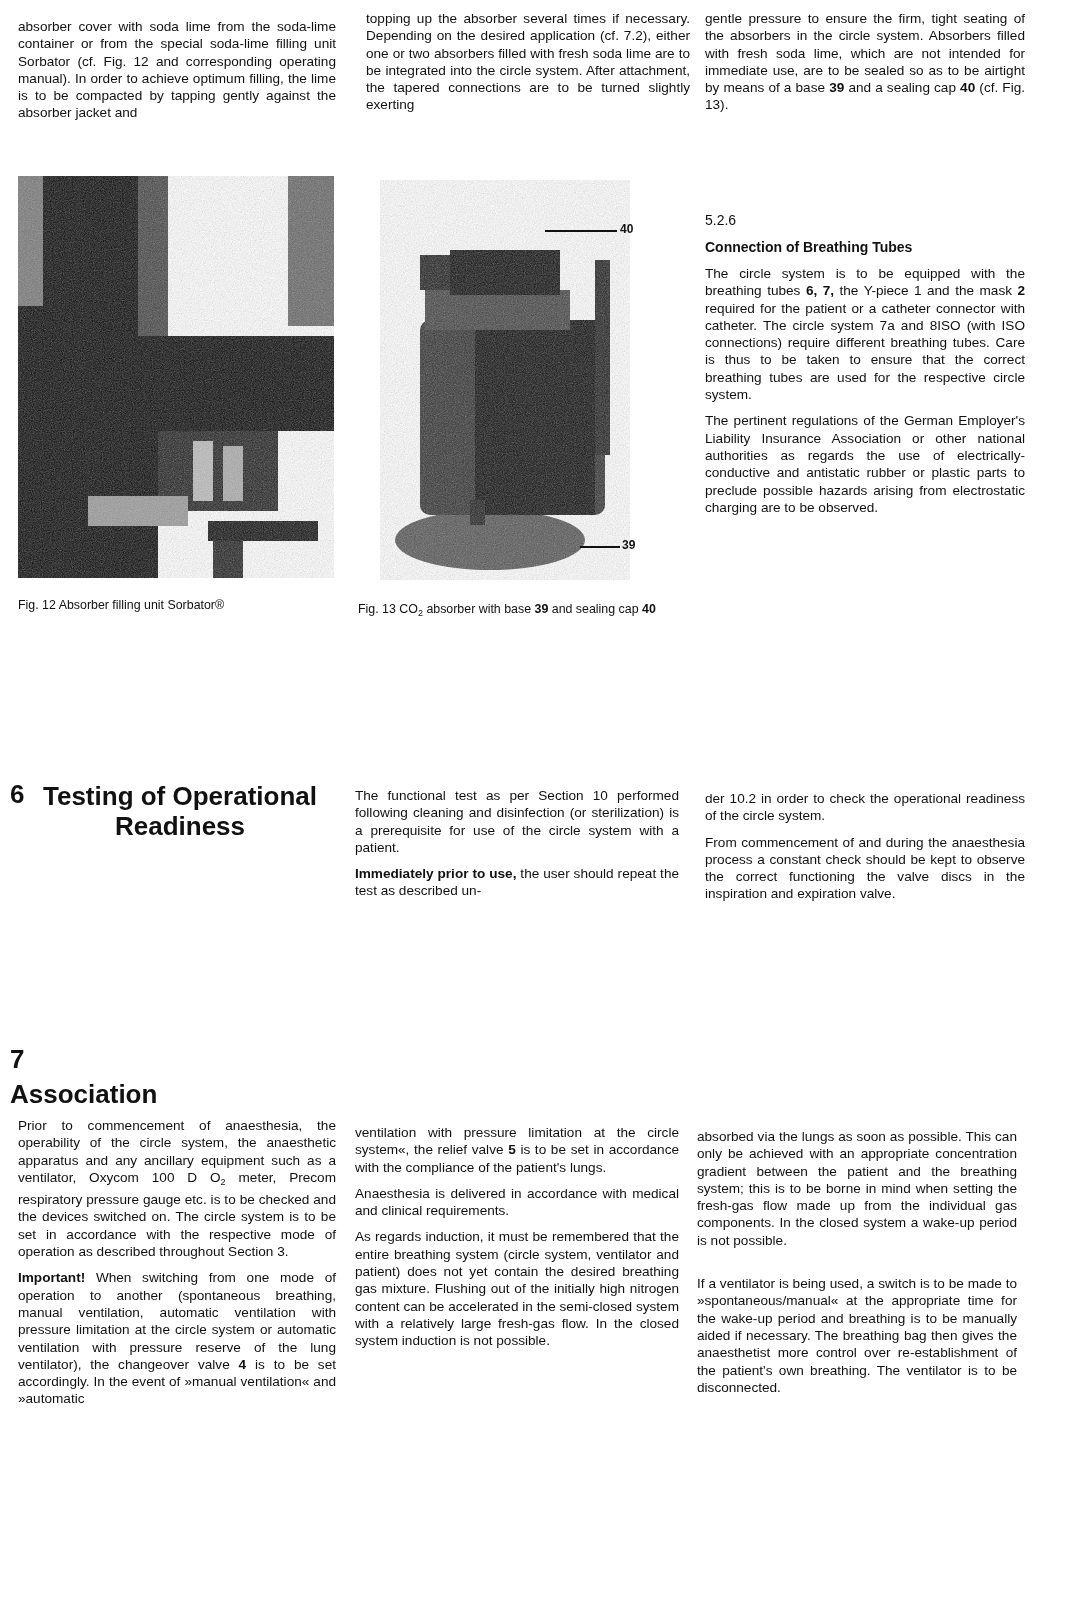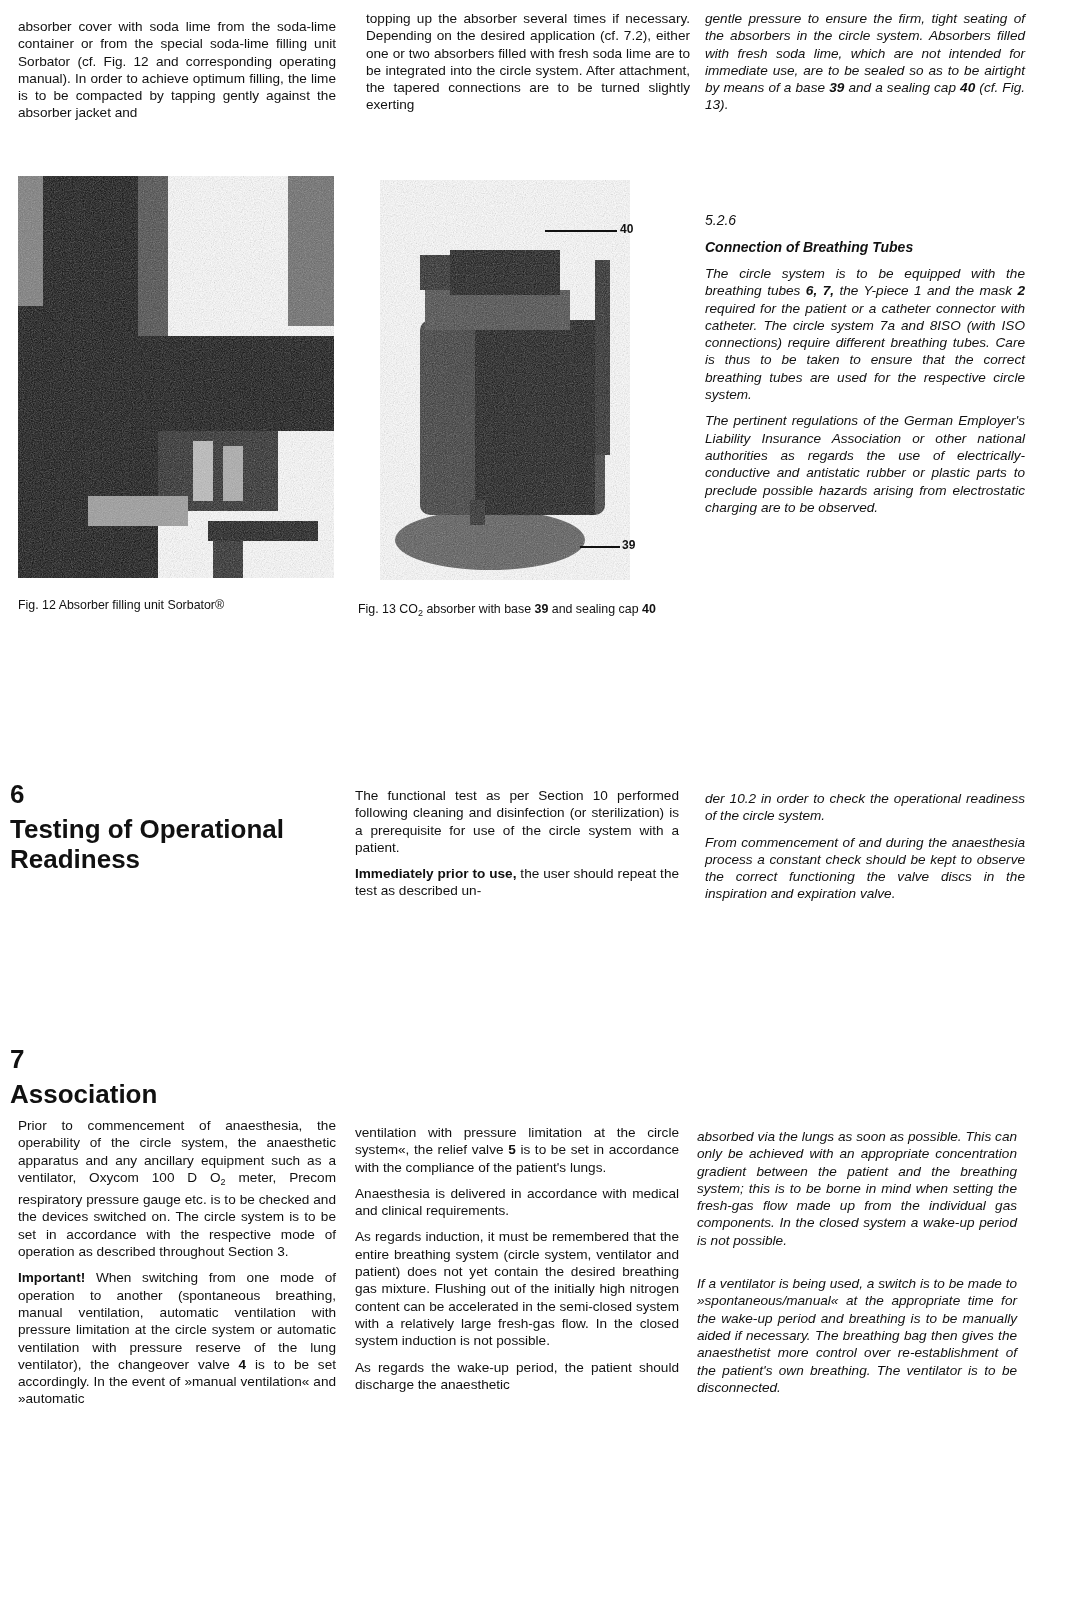--- a/index.html
+++ b/index.html
@@ -2,21 +2,21 @@
 <html><head>
 <meta charset="utf-8">
 <style>
   html, body { margin:0; padding:0; background:#ffffff; }
   body { width:1065px; height:1600px; position:relative; overflow:hidden;
          font-family:"Liberation Sans", sans-serif; color:#111; }
   .col { position:absolute; font-size:13.6px; line-height:17.3px; text-align:justify; }
   .col p { margin:0 0 9px 0; }
   .c1 { left:18px; width:318px; }
   .c2 { left:355px; width:324px; }
-  .c3 { left:705px; width:320px;font-style:italic; }
+  .c3 { left:705px; width:320px; }
   b { font-weight:bold; }
   .sub { font-size:9px; vertical-align:-3px; }
   .heading-num { position:absolute; left:10px; font-weight:bold; font-size:26px; line-height:28px; }
   .heading-title { position:absolute; left:10px; font-weight:bold; font-size:26px; line-height:30px; width:340px; }
   .subhead-num { font-size:14px; margin:0; line-height:17px; }
   .subhead-title { font-size:14px; font-weight:bold; margin:0 0 8px 0; line-height:18px; }
   .caption { position:absolute; font-size:12.4px; line-height:15px; }
   .fig { position:absolute; }
   .callout-num { position:absolute; font-weight:bold; font-size:12px; }
   .callout-line { position:absolute; height:1.5px; background:#111; }
@@ -85,38 +85,37 @@
 </div>
 
 <div class="col c3" style="top:212px;">
   <p class="subhead-num">5.2.6</p>
   <p class="subhead-title">Connection of Breathing Tubes</p>
   <p><span>The circle system is to be equipped with the breathing tubes </span><b>6, 7,</b><span> the Y-piece 1 and the mask </span><b>2</b><span> required for the patient or a catheter connector with catheter. The circle system 7a and 8ISO (with ISO connections) require different breathing tubes. Care is thus to be taken to ensure that the correct breathing tubes are used for the respective circle system.</span></p>
   <p>The pertinent regulations of the German Employer's Liability Insurance Association or other national authorities as regards the use of electrically-conductive and antistatic rubber or plastic parts to preclude possible hazards arising from electrostatic charging are to be observed.</p>
 </div>
 
 <div class="heading-num" style="top:780px;">6</div>
-<div class="heading-title" style="top:814px;">Testing of Operational Readiness</div>
+<div class="heading-title" style="top:781px;text-align:center;">Testing of Operational Readiness</div>
 <div class="col c2" style="top:787px;">
   <p>The functional test as per Section 10 performed following cleaning and disinfection (or sterilization) is a prerequisite for use of the circle system with a patient.</p>
   <p><b>Immediately prior to use,</b><span>&nbsp;the user should repeat the test as described un-</span></p>
 </div>
 <div class="col c3" style="top:790px;">
   <p><span>der 10.2 in order to check the operational readiness of the circle system.</span></p>
   <p>From commencement of and during the anaesthesia process a constant check should be kept to observe the correct functioning the valve discs in the inspiration and expiration valve.</p>
 </div>
 
 <div class="heading-num" style="top:1045px;">7</div>
 <div class="heading-title" style="top:1079px;">Association</div>
 <div class="col c1" style="top:1117px;">
   <p><span>Prior to commencement of anaesthesia, the operability of the circle system, the anaesthetic apparatus and any ancillary equipment such as a ventilator, Oxycom 100 D O</span><span class="sub">2</span><span> meter, Precom respiratory pressure gauge etc. is to be checked and the devices switched on. The circle system is to be set in accordance with the respective mode of operation as described throughout Section 3.</span></p>
   <p><b>Important!</b><span> When switching from one mode of operation to another (spontaneous breathing, manual ventilation, automatic ventilation with pressure limitation at the circle system or automatic ventilation with pressure reserve of the lung ventilator), the changeover valve </span><b>4</b><span> is to be set accordingly. In the event of »manual ventilation« and »automatic</span></p>
 </div>
 <div class="col c2" style="top:1124px;">
   <p><span>ventilation with pressure limitation at the circle system«, the relief valve </span><b>5</b><span> is to be set in accordance with the compliance of the patient's lungs.</span></p>
   <p>Anaesthesia is delivered in accordance with medical and clinical requirements.</p>
   <p>As regards induction, it must be remembered that the entire breathing system (circle system, ventilator and patient) does not yet contain the desired breathing gas mixture. Flushing out of the initially high nitrogen content can be accelerated in the semi-closed system with a relatively large fresh-gas flow. In the closed system induction is not possible.</p>
-  <p>As regards the wake-up period, the patient should discharge the anaesthetic</p>
 </div>
 <div class="col c3" style="top:1128px; left:697px; width:320px;">
   <p style="margin-bottom:26px;">absorbed via the lungs as soon as possible. This can only be achieved with an appropriate concentration gradient between the patient and the breathing system; this is to be borne in mind when setting the fresh-gas flow made up from the individual gas components. In the closed system a wake-up period is not possible.</p>
   <p>If a ventilator is being used, a switch is to be made to »spontaneous/manual« at the appropriate time for the wake-up period and breathing is to be manually aided if necessary. The breathing bag then gives the anaesthetist more control over re-establishment of the patient's own breathing. The ventilator is to be disconnected.</p>
 </div>
 
 </body></html>

